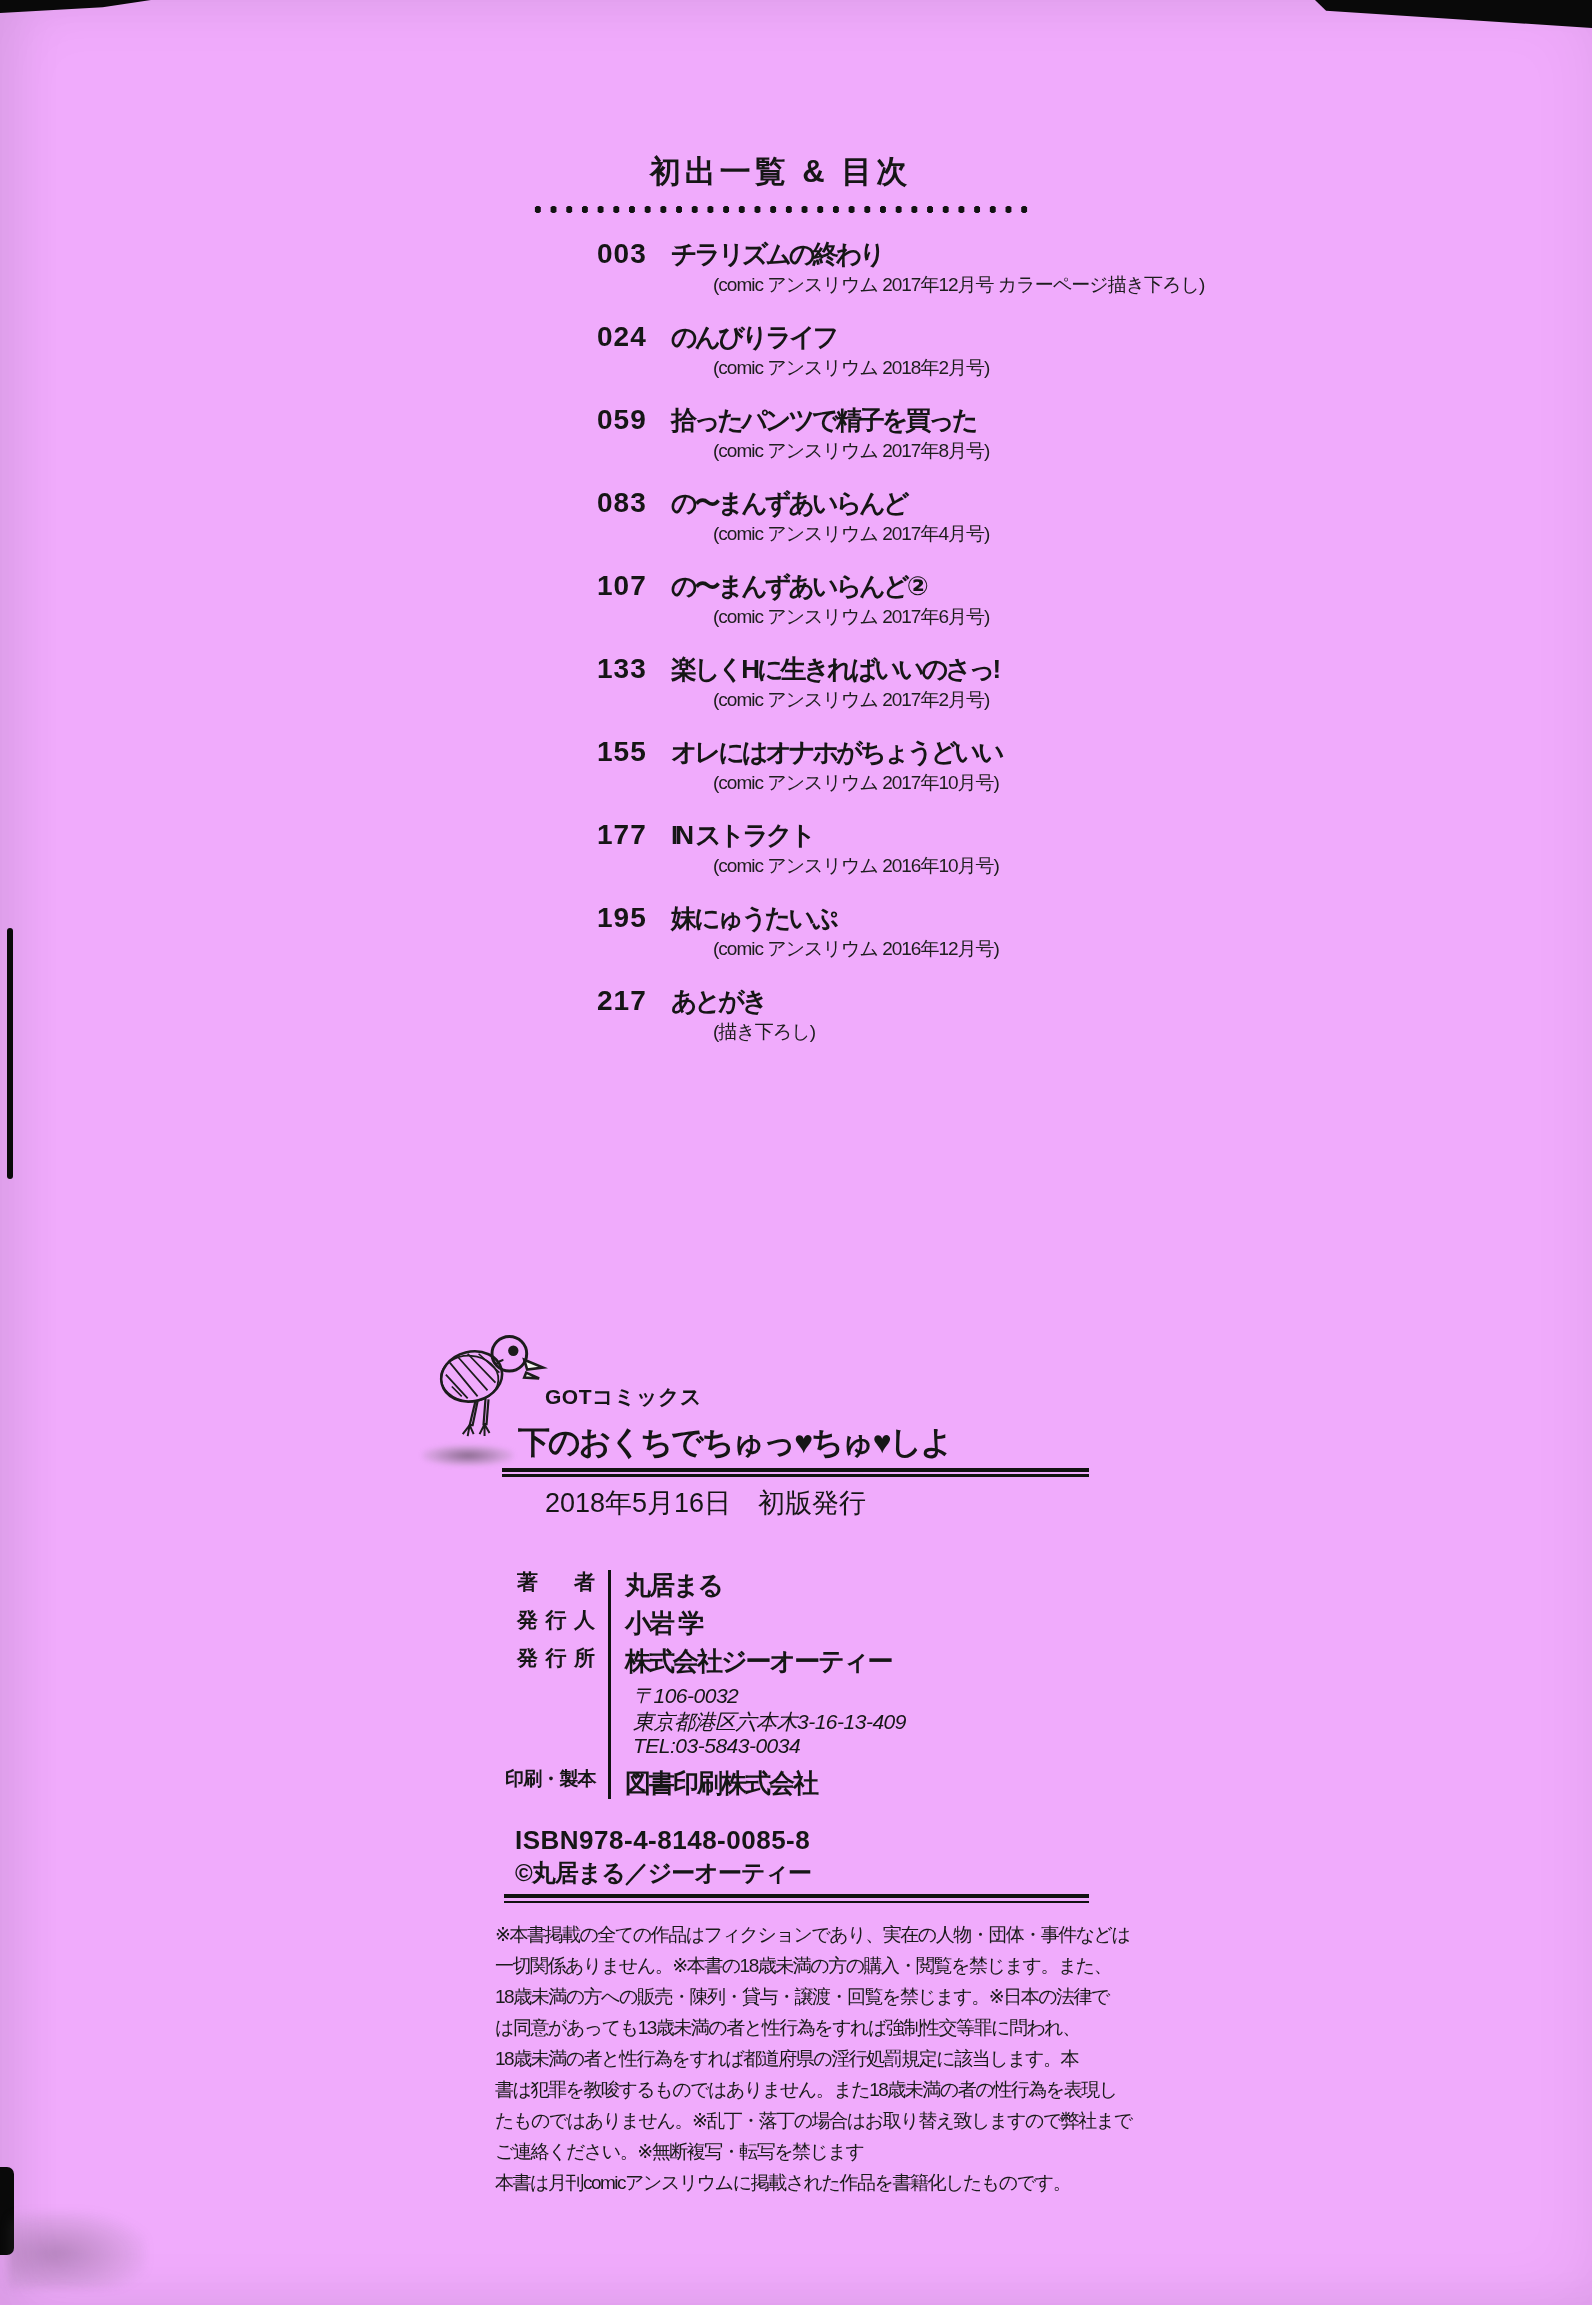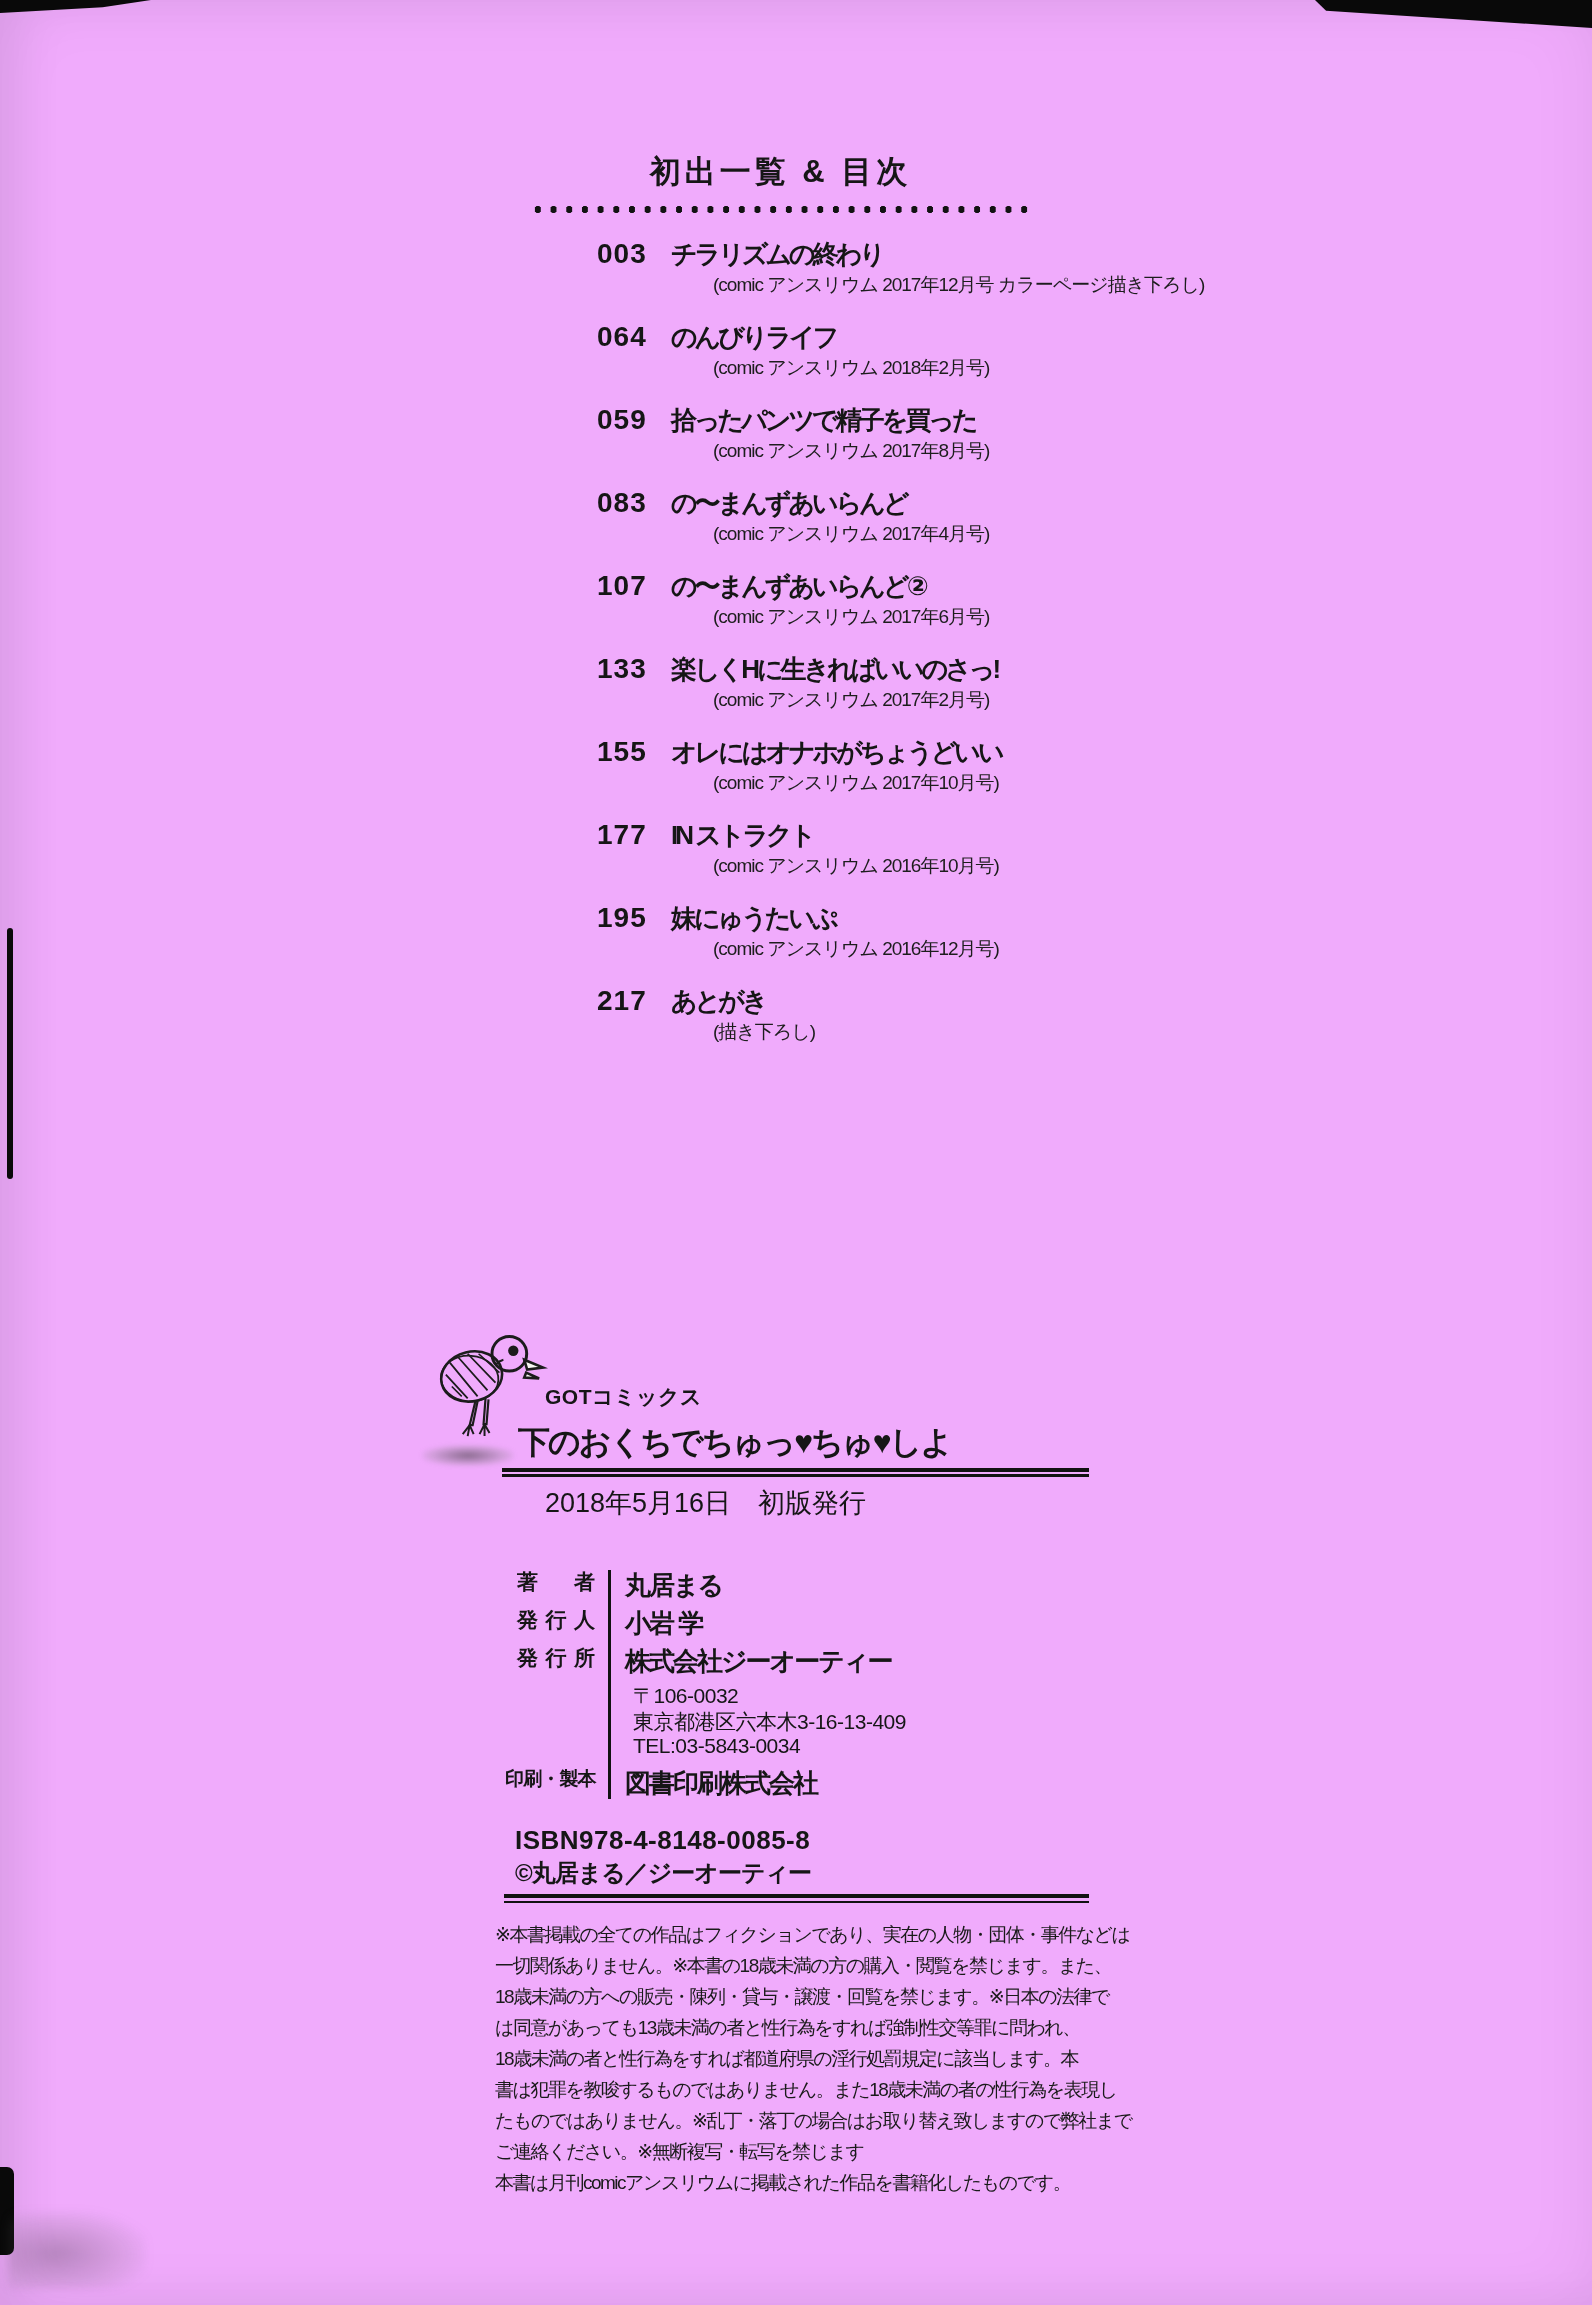--- a/index.html
+++ b/index.html
@@ -55,21 +55,21 @@
   .credit-divider{position:absolute;left:103px;top:2px;width:3px;height:229px;background:#121212;}
   .credit-row{display:flex;align-items:flex-start;}
   .credit-label{
     width:90px;flex:none;box-sizing:border-box;padding-left:12px;
     font-size:21px;font-weight:600;
     text-align:justify;text-align-last:justify;font-family:Liberation Serif, serif;
   }
   .credit-label.wide{padding-left:0;font-size:19px;letter-spacing:-1.5px;}
   .credit-value{padding-left:30px;font-size:26px;font-weight:600;letter-spacing:-2px;white-space:nowrap;}
   .row-main{height:38px;}
-  .row-addr{height:26px;}
+  .row-addr{height:26px;font-style:italic;}
   .row-addr .credit-value{padding-left:38px;font-size:21px;font-weight:500;letter-spacing:-0.5px;}
   .row-tel{height:32px;}
   .row-last{height:40px;}
   .isbn{position:absolute;left:515px;top:1825px;font-size:26px;font-weight:600;letter-spacing:0.5px;}
   .copyright{position:absolute;left:515px;top:1857px;font-size:24px;font-weight:600;letter-spacing:-1px;}
   .disclaimer-rule{position:absolute;left:504px;top:1894px;width:585px;height:9px;box-sizing:border-box;border-top:4px solid #121212;border-bottom:2px solid #121212;}
   .disclaimer{position:absolute;left:495px;top:1919px;width:637px;}
   .disclaimer div{font-size:19px;font-weight:500;letter-spacing:-1.5px;line-height:31px;white-space:nowrap;color:#1a1a1a;}
 </style>
 </head>
@@ -89,21 +89,21 @@
   <div class="toc-list">
     <div class="toc-entry">
       <div class="toc-title-row">
         <span class="toc-page">003</span>
         <span class="toc-title">チラリズムの終わり</span>
       </div>
       <div class="toc-source">(comic アンスリウム 2017年12月号 カラーページ描き下ろし)</div>
     </div>
     <div class="toc-entry">
       <div class="toc-title-row">
-        <span class="toc-page">064</span>
+        <span class="toc-page">024</span>
         <span class="toc-title">のんびりライフ</span>
       </div>
       <div class="toc-source">(comic アンスリウム 2018年2月号)</div>
     </div>
     <div class="toc-entry">
       <div class="toc-title-row">
         <span class="toc-page">059</span>
         <span class="toc-title">拾ったパンツで精子を買った</span>
       </div>
       <div class="toc-source">(comic アンスリウム 2017年8月号)</div>

